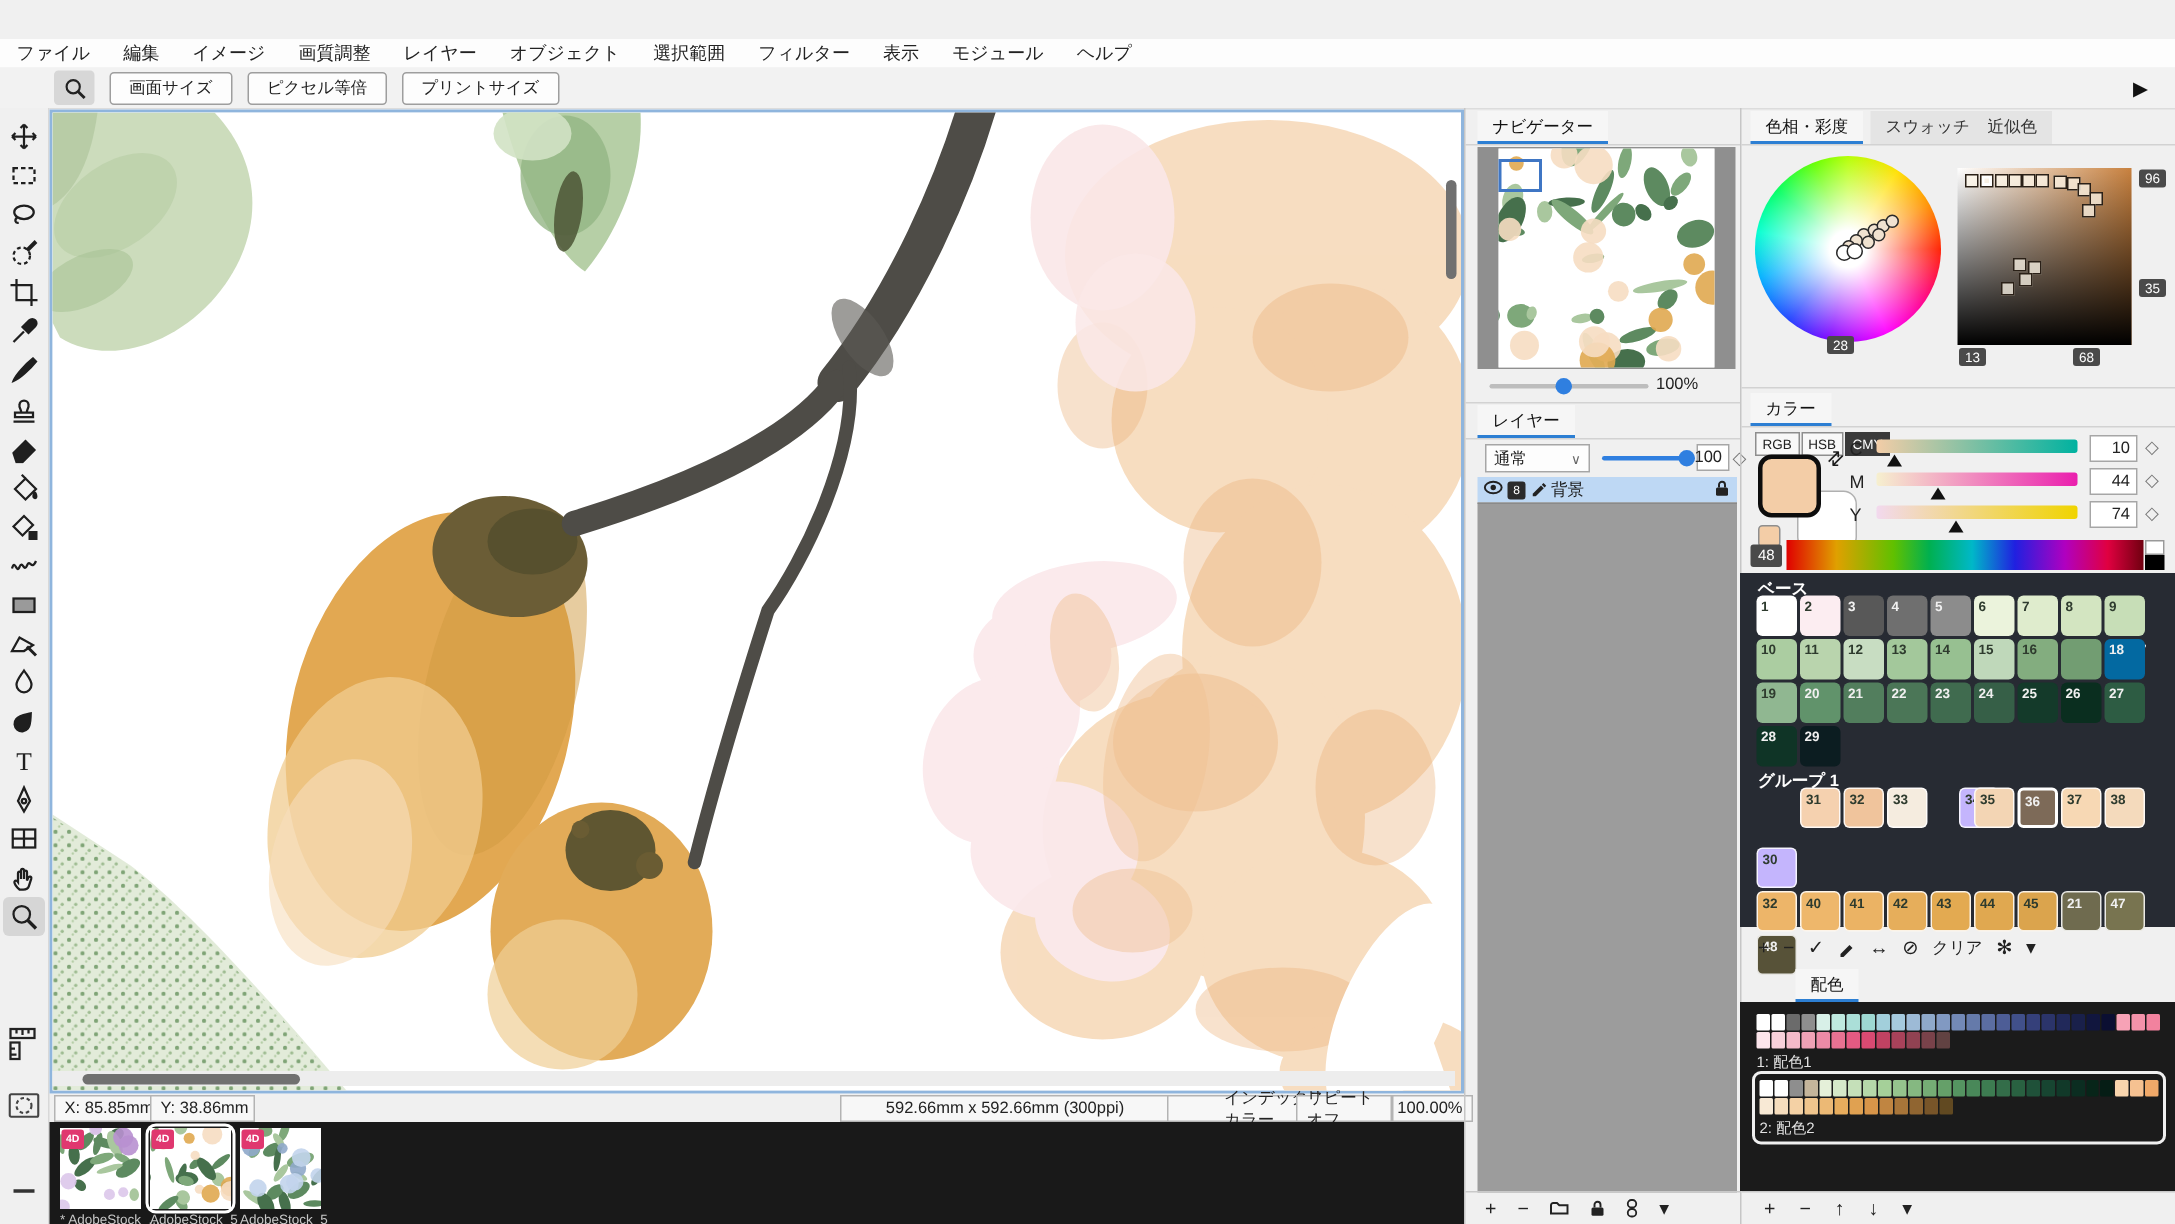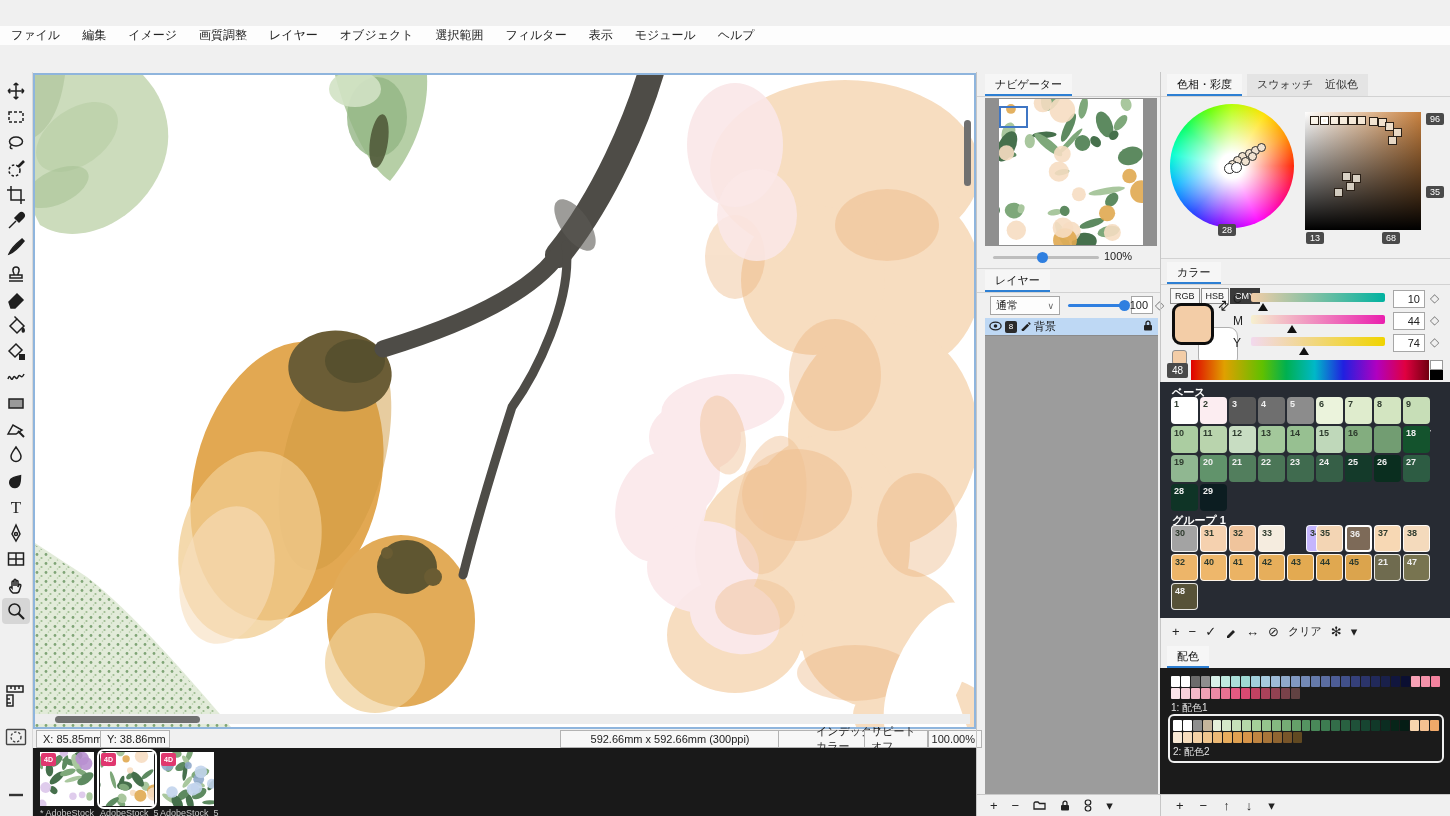--- a/index.html
+++ b/index.html
@@ -114,20 +114,34 @@
       <div class="menu-item">画質調整</div>
       <div class="menu-item">レイヤー</div>
       <div class="menu-item">オブジェクト</div>
       <div class="menu-item">選択範囲</div>
       <div class="menu-item">フィルター</div>
       <div class="menu-item">表示</div>
       <div class="menu-item">モジュール</div>
       <div class="menu-item">ヘルプ</div>
     </div>
 
+  <div class="abs" id="toolbar">
+    <div id="tb-zoomtool">
+      <svg width="16" height="16" viewBox="0 0 20 20">
+        <circle cx="8.5" cy="8.5" r="5.5" fill="none" stroke="#222" stroke-width="1.8"></circle>
+        <path d="M12.5 12.5L18 18" stroke="#222" stroke-width="2.4"></path>
+      </svg>
+    </div>
+    <div id="tb-buttons" style="display:flex;">
+        <div class="tb-btn">画面サイズ</div>
+        <div class="tb-btn">ピクセル等倍</div>
+        <div class="tb-btn">プリントサイズ</div>
+      </div>
+    <div id="tb-arrow">▶</div>
+  </div>
 
   <div class="abs" id="leftbar">
     <div id="tool-stack" style="position:absolute;top:6px;left:0;">
         <div class="tool">
           <svg width="20" height="20" viewBox="0 0 20 20">
             <g fill="none" stroke="#1f1f1f" stroke-width="1.5">
               <path d="M10 2v16M2 10h16M10 2l-2.3 2.3M10 2l2.3 2.3M10 18l-2.3-2.3M10 18l2.3-2.3M2 10l2.3-2.3M2 10l2.3 2.3M18 10l-2.3-2.3M18 10l-2.3 2.3"></path>
             </g>
           </svg>
         </div>
@@ -752,21 +766,21 @@
         </div>
         <div class="sw" style="background: rgb(191, 216, 186);">
           <i style="color: rgb(46, 59, 46);">15</i>
         </div>
         <div class="sw" style="background: rgb(131, 173, 127);">
           <i style="color: rgb(46, 59, 46);">16</i>
         </div>
         <div class="sw" style="background: rgb(114, 157, 114);">
           <i style="color: rgb(240, 240, 240); margin-left: 44px;">17</i>
         </div>
-        <div class="sw" style="background: #14532d;">
+        <div class="sw" style="background: #0369a1;">
           <i style="color: rgb(240, 240, 240);">18</i>
         </div>
         <div class="sw" style="background: rgb(144, 183, 145);">
           <i style="color: rgb(46, 59, 46);">19</i>
         </div>
         <div class="sw" style="background: rgb(97, 147, 107);">
           <i style="color: rgb(240, 240, 240);">20</i>
         </div>
         <div class="sw" style="background: rgb(82, 126, 93);">
           <i style="color: rgb(240, 240, 240);">21</i>
@@ -791,21 +805,21 @@
         </div>
         <div class="sw" style="background: rgb(15, 52, 38);">
           <i style="color: rgb(240, 240, 240);">28</i>
         </div>
         <div class="sw" style="background: rgb(12, 29, 33);">
           <i style="color: rgb(240, 240, 240);">29</i>
         </div>
       </div>
     <div class="sw-label" style="left:12px;top:131px;">グループ 1</div>
     <div class="sw-grid" id="group-grid" style="left:11px;top:143px;">
-        <div class="sw bordered" style="background: #a3a3a3;">
+        <div class="sw bordered" style="background: #c4b5fd; margin-top: 40px;">
           <i style="color: rgb(46, 59, 46);">30</i>
         </div>
         <div class="sw bordered" style="background: rgb(245, 209, 175);">
           <i style="color: rgb(46, 59, 46);">31</i>
         </div>
         <div class="sw bordered" style="background: rgb(240, 196, 156);">
           <i style="color: rgb(46, 59, 46);">32</i>
         </div>
         <div class="sw bordered" style="background: rgb(245, 236, 223);">
           <i style="color: rgb(46, 59, 46);">33</i>
@@ -866,21 +880,21 @@
           <path d="M2 10l6-6 2 2-6 6H2z" fill="#222"></path>
         </svg>
       </span>
       <span>↔</span>
       <span>⊘</span>
       <span style="font-size: 11px;">クリア</span>
       <span>✻</span>
       <span>▾</span>
     </div>
 
-  <div class="tab" style="left:1167px;top:646px;">
+  <div class="tab" style="left:1197px;top:646px;">
     <span>配色</span>
   </div>
   <div class="hline" style="left:1161px;top:668px;width:289px;"></div>
   <div class="abs" id="scheme-panel">
       <div class="scheme-item" style="top: 4px;">
         <div class="chip-row">
           <div class="chip" style="background: rgb(255, 255, 255);"></div>
           <div class="chip" style="background: rgb(255, 255, 255);"></div>
           <div class="chip" style="background: rgb(107, 107, 107);"></div>
           <div class="chip" style="background: rgb(142, 142, 142);"></div>

